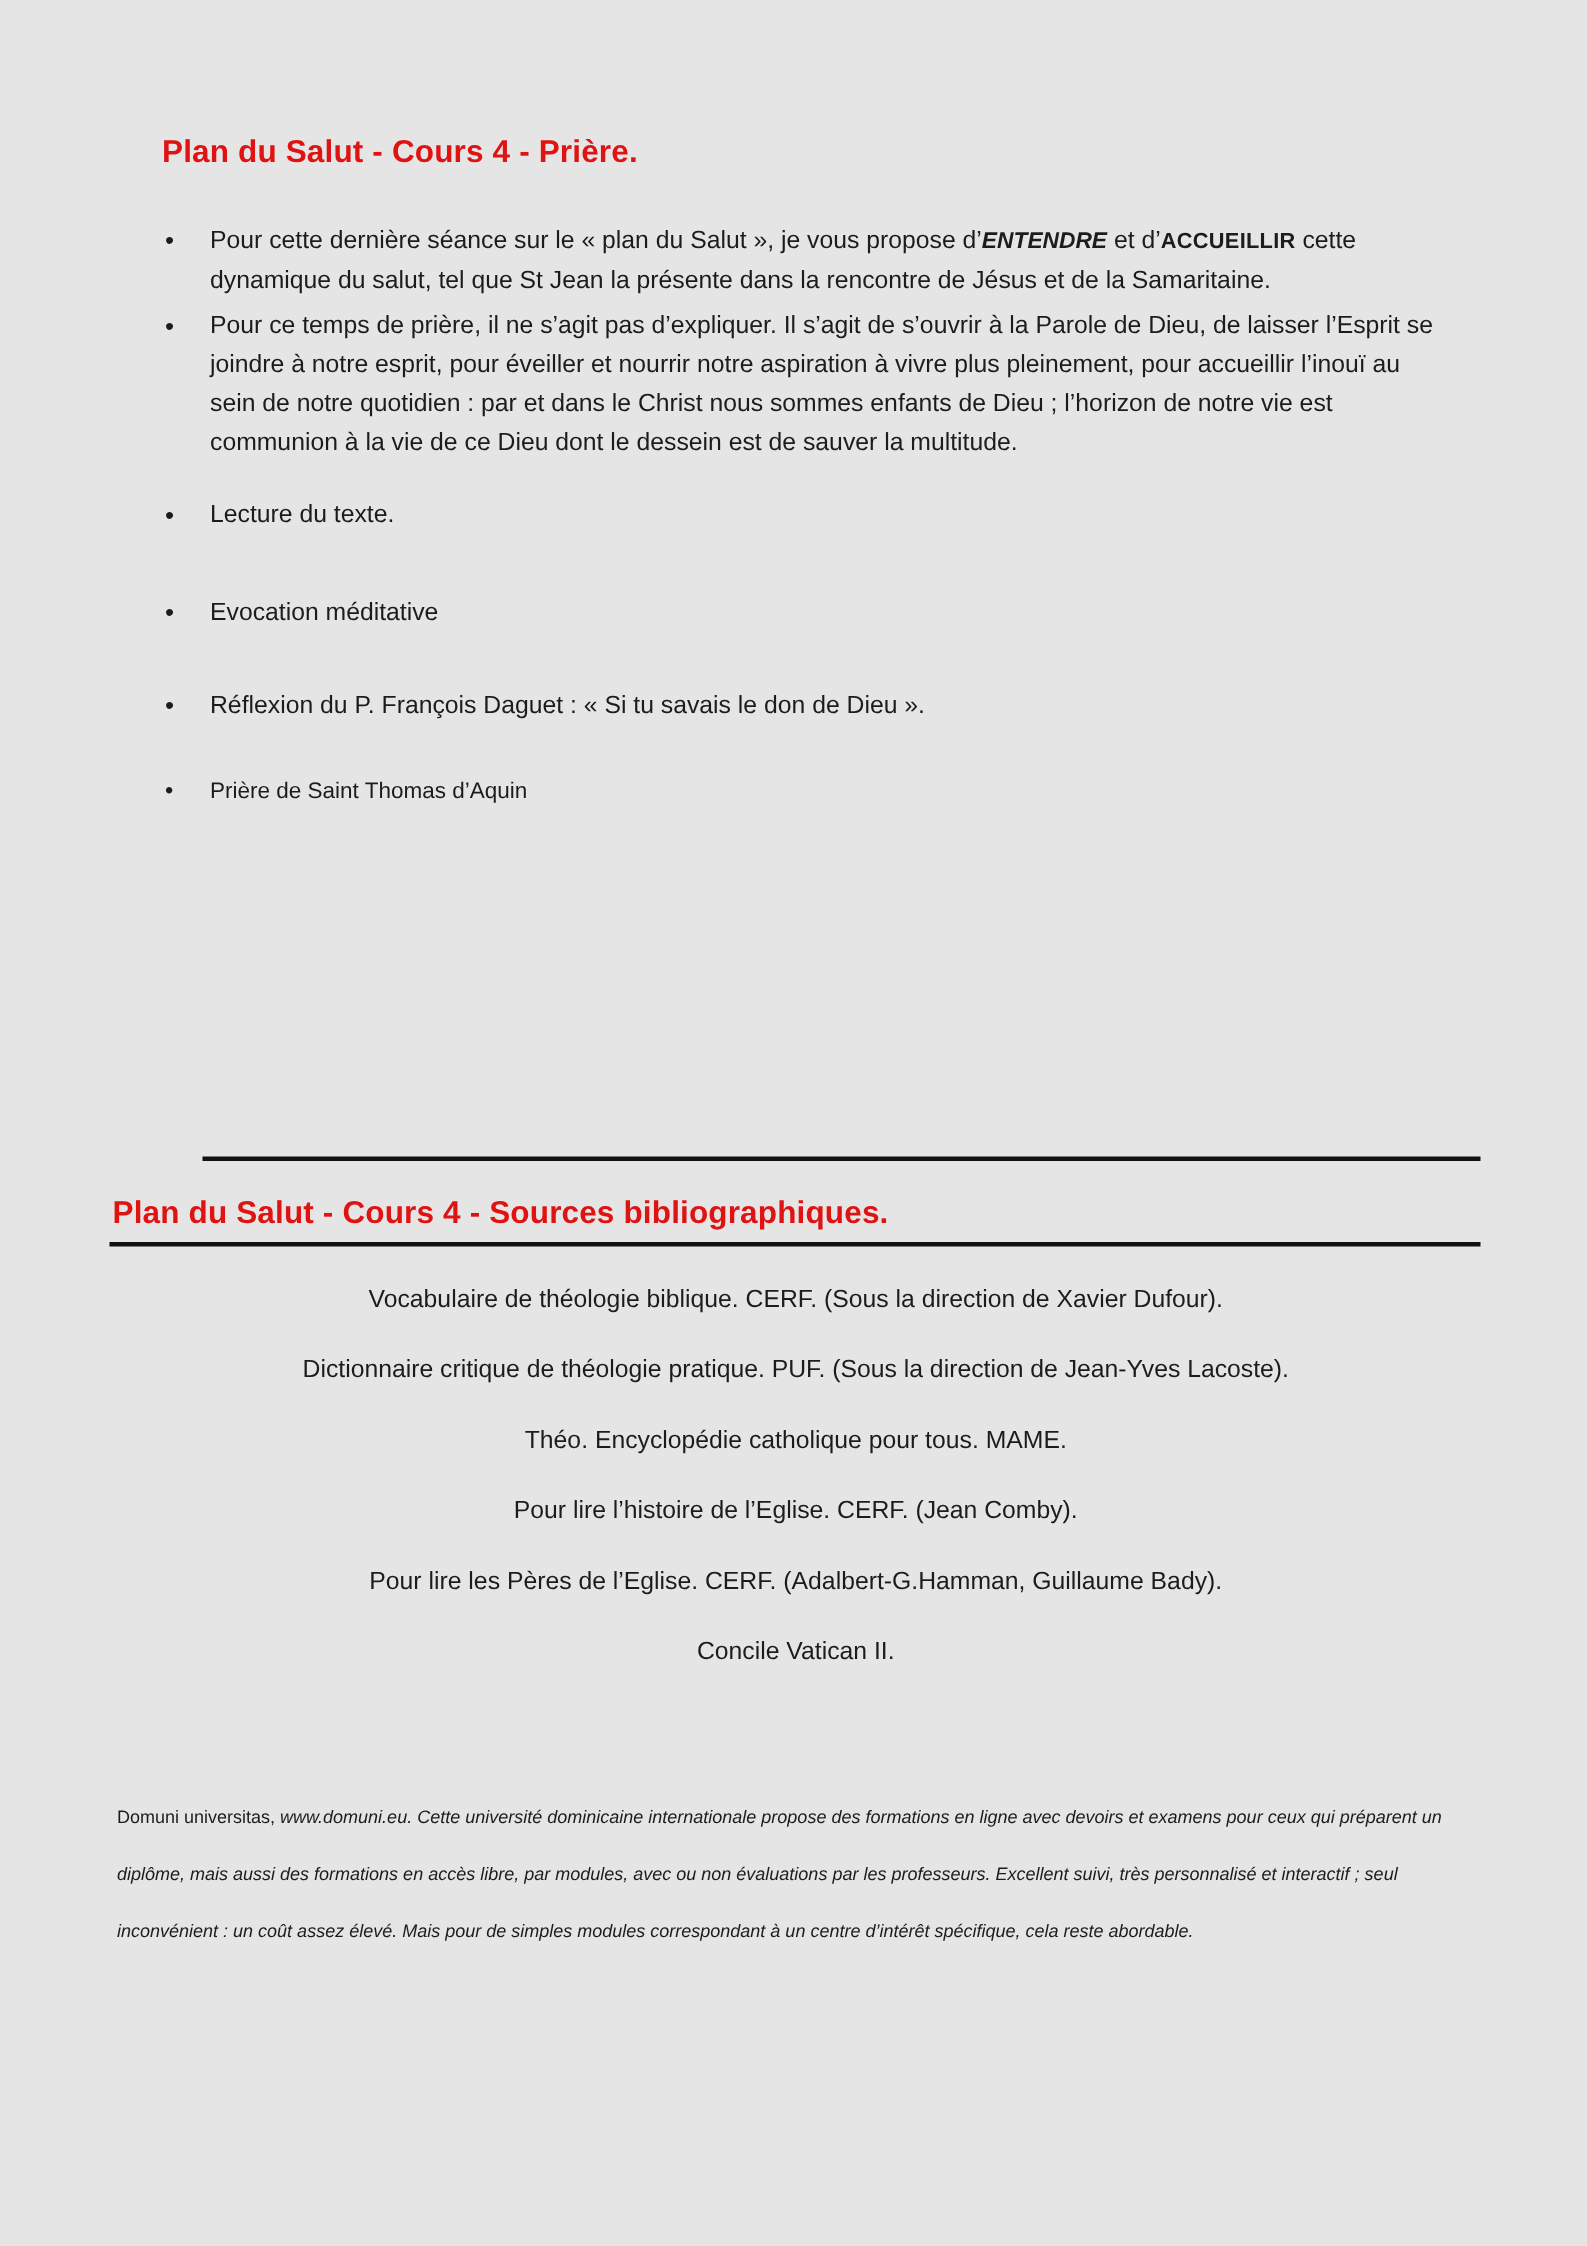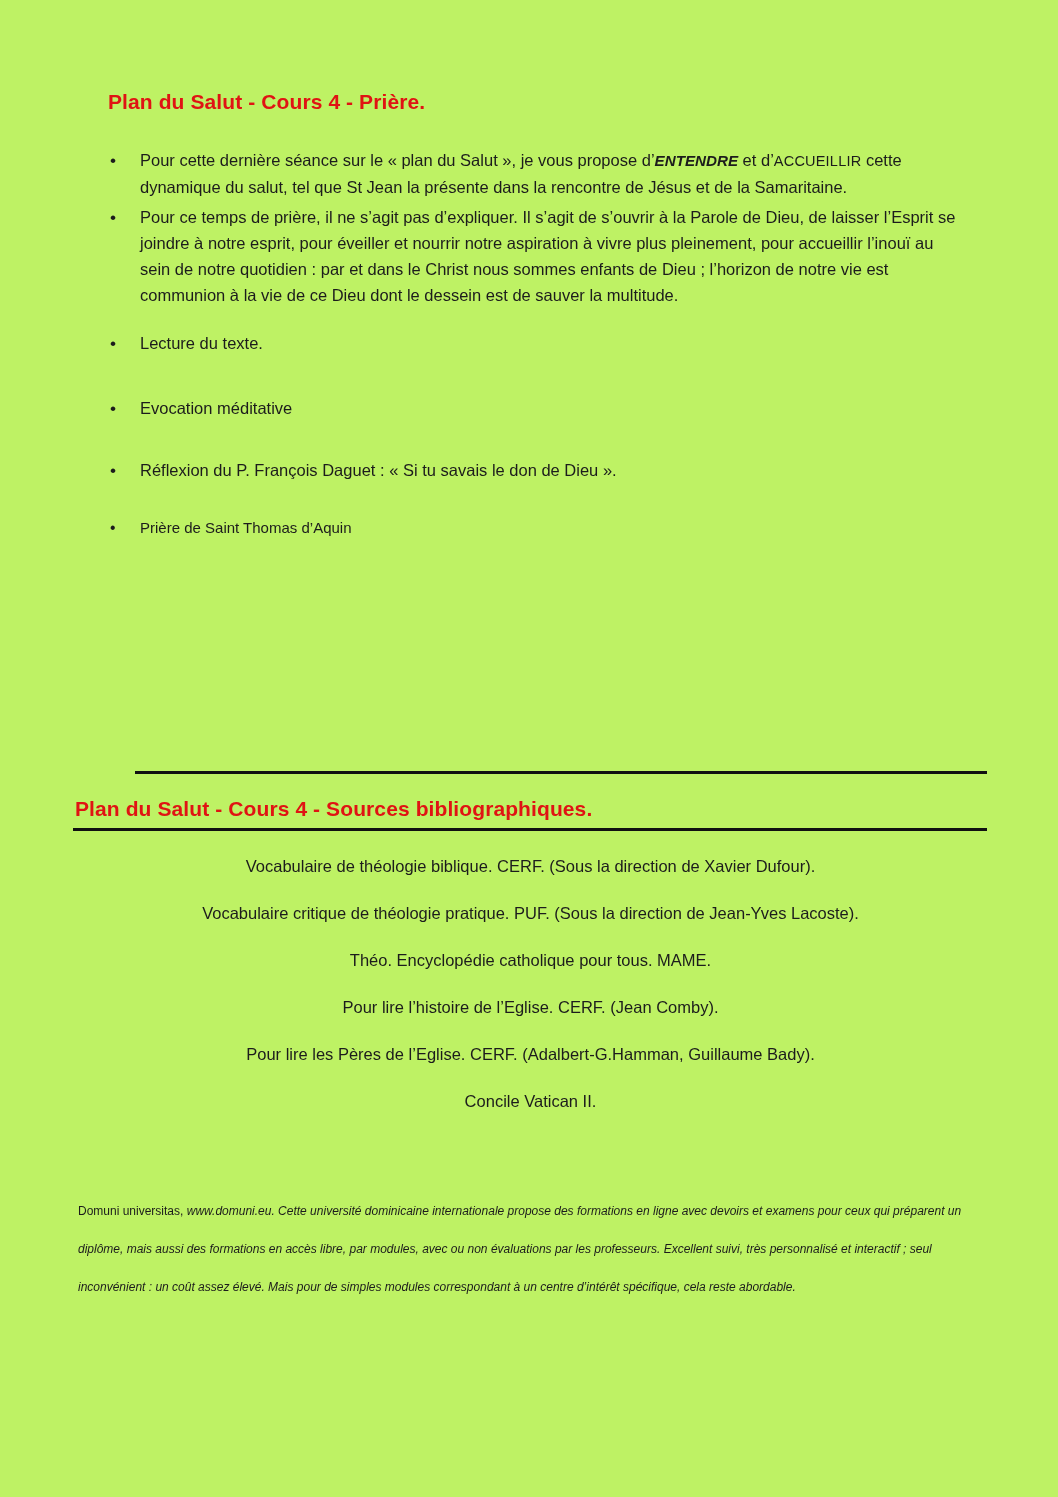--- a/index.html
+++ b/index.html
@@ -5,21 +5,21 @@
   :root { --heading-red: #e01313; --ink: #1c1c1c; --rule: #111; }
   * { margin: 0; padding: 0; box-sizing: border-box; }
   html, body { background: #ffffff; }
   body {
     width: 1058px; height: 1497px;
     font-family: "Liberation Sans", "DejaVu Sans", sans-serif;
     color: var(--ink);
     position: relative;
     overflow: hidden;
   }
-  .page { position: absolute; inset: 0; background: #bef264; }
+  .page { position: absolute; inset: 0; background: #e5e5e5; }
 
   .h-red {
     position: absolute;
     color: var(--heading-red);
     font-weight: bold;
     font-size: 21px;
     letter-spacing: 0.1px;
     white-space: nowrap;
   }
   #title-priere { left: 108px; top: 90px; }
@@ -46,21 +46,21 @@
     color: var(--ink);
   }
   li.b1 { margin-bottom: 4px; }
   li.b2 { line-height: 33px; margin-bottom: 22px; }
   li.b3 { margin-bottom: 39px; }
   li.b4 { margin-bottom: 36px; }
   li.b5 { margin-bottom: 32px; }
   li.b6 { font-size: 15px; }
 
   .em-entendre  { font-weight: bold; font-style: italic; font-size: 0.92em; }
-  .em-accueillir{ font-weight: normal; font-size: 0.88em; letter-spacing: 0.2px; }
+  .em-accueillir{ font-weight: bold; font-size: 0.88em; letter-spacing: 0.2px; }
 
   .rule {
     position: absolute;
     height: 3px;
     background: var(--rule);
   }
   #rule-top    { left: 135px; top: 771px; width: 852px; }
   #rule-bottom { left: 73px;  top: 828px; width: 914px; }
 
   .biblio {
@@ -105,21 +105,21 @@
   </ul>
 
   <div class="rule" id="rule-top"></div>
 
   <div class="h-red" id="title-biblio">Plan du Salut - Cours 4 - Sources bibliographiques.</div>
 
   <div class="rule" id="rule-bottom"></div>
 
   <div class="biblio">
     <p>Vocabulaire de théologie biblique. CERF. (Sous la direction de Xavier Dufour).</p>
-    <p>Vocabulaire critique de théologie pratique. PUF. (Sous la direction de Jean-Yves Lacoste).</p>
+    <p>Dictionnaire critique de théologie pratique. PUF. (Sous la direction de Jean-Yves Lacoste).</p>
     <p>Théo. Encyclopédie catholique pour tous. MAME.</p>
     <p>Pour lire l’histoire de l’Eglise. CERF. (Jean Comby).</p>
     <p>Pour lire les Pères de l’Eglise. CERF. (Adalbert-G.Hamman, Guillaume Bady).</p>
     <p>Concile Vatican II.</p>
   </div>
 
   <div class="note">
     <span class="upright">Domuni universitas, </span><span>www.domuni.eu. Cette université dominicaine internationale propose des formations en ligne avec devoirs et examens pour ceux qui préparent un diplôme, mais aussi des formations en accès libre, par modules, avec ou non évaluations par les professeurs.  Excellent suivi, très personnalisé et interactif ; seul inconvénient : un coût assez élevé. Mais pour de simples modules correspondant à un centre d’intérêt spécifique, cela reste abordable.</span>
   </div>
 

